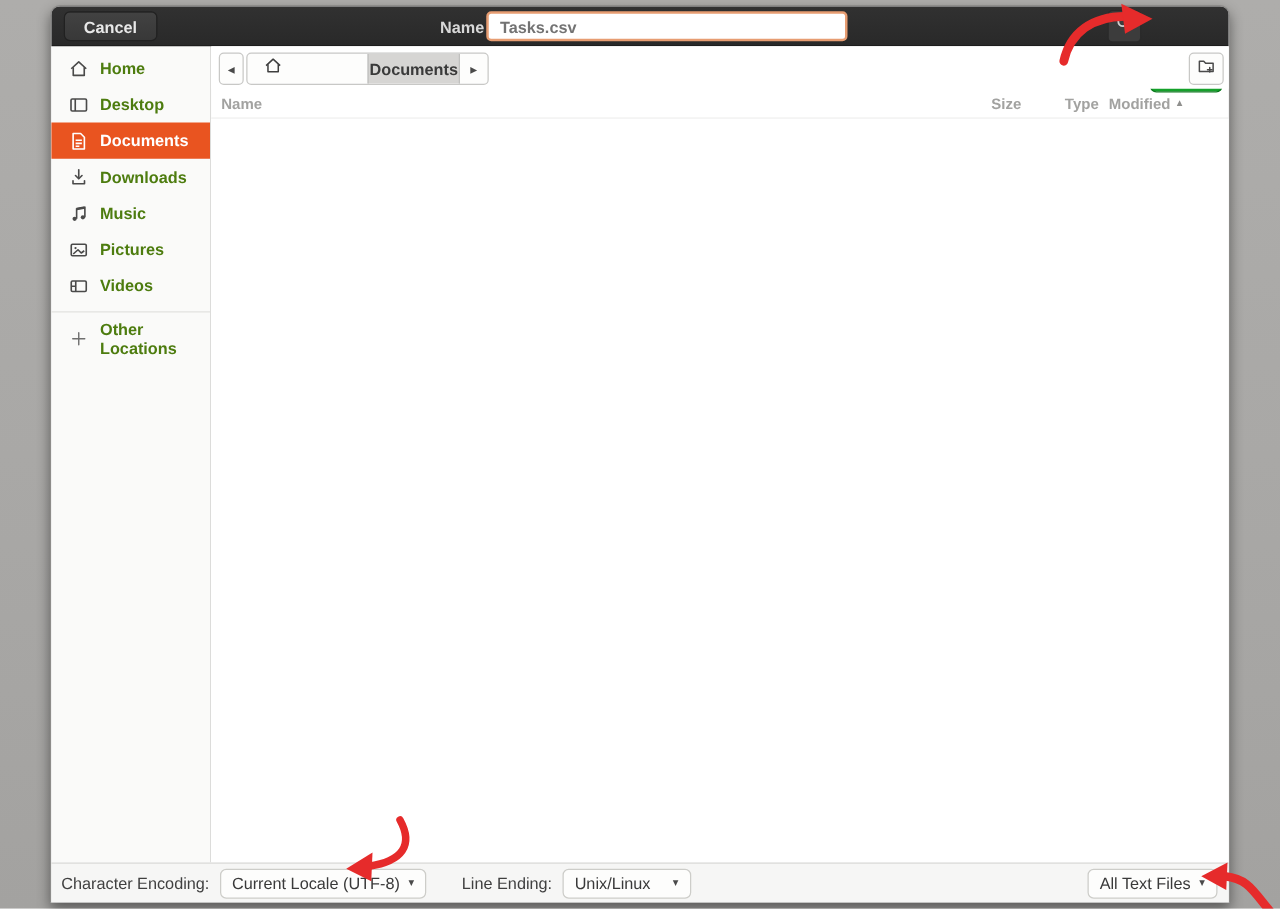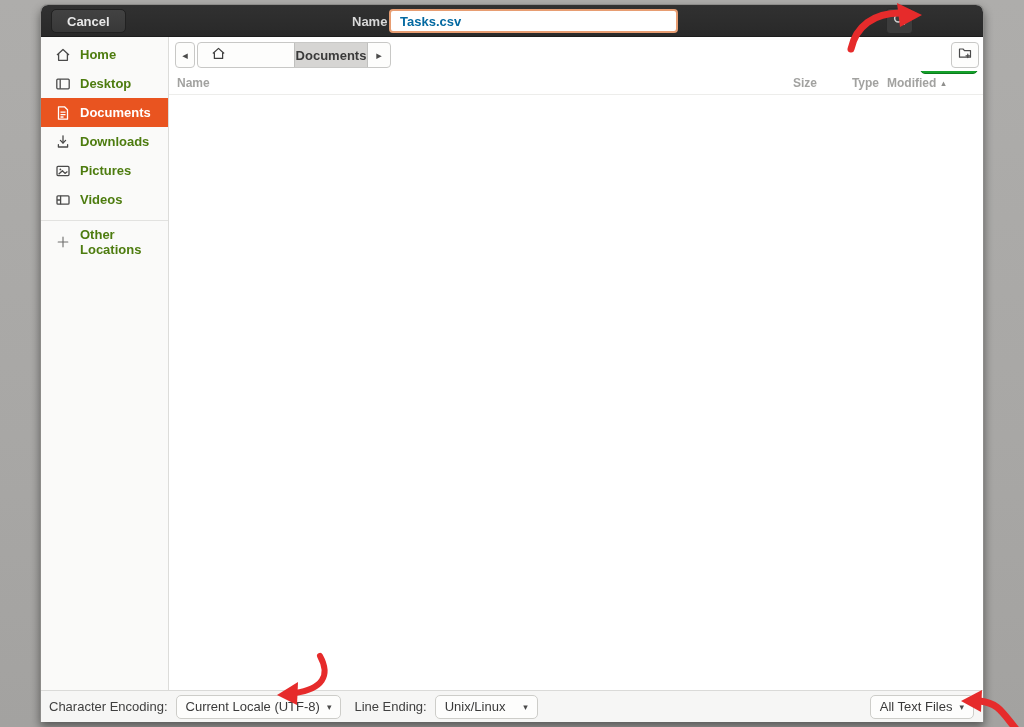--- a/index.html
+++ b/index.html
@@ -20,21 +20,21 @@
     border-bottom:1px solid #1d1d1d; }
   .btn-cancel { position:absolute; left:10px; top:4px; height:24px; padding:0 15px;
     background:linear-gradient(180deg,#424242,#383838); border:1px solid #212121;
     border-radius:5px; color:#e8e8e8; font-size:13px; font-weight:600;
     display:flex; align-items:center; }
   .name-label { position:absolute; left:311px; top:0; height:32px; display:flex;
     align-items:center; color:#d8d8d8; font-size:13px; font-weight:600; }
   .name-input { position:absolute; left:348px; top:4px; width:289px; height:24px;
     background:#ffffff; border:2px solid #e79d72; border-radius:4px;
     font-family:"Liberation Sans",sans-serif; font-size:13px; font-weight:600;
-    color:#0369a1; padding:0 9px; outline:none; }
+    color:#737373; padding:0 9px; outline:none; }
   .btn-search { position:absolute; left:845px; top:3px; width:27px; height:26px;
     background:#3c3c3c; border:1px solid #2a2a2a; border-radius:4px;
     display:flex; align-items:center; justify-content:center; }
   .btn-save { position:absolute; left:879px; top:4px; width:58px; height:25px;
     background:linear-gradient(180deg,#1bae33,#14a02a); border:1px solid #0c7a1e;
     border-radius:5px; color:#ffffff; font-size:13px; font-weight:600;
     display:flex; align-items:center; justify-content:center;margin-top:40px; }
 
   
   .body { flex:1 1 auto; display:flex; min-height:0; }
@@ -154,20 +154,31 @@
             <svg width="16" height="16" viewBox="0 0 16 16" fill="none" stroke="#4a4a4a" stroke-width="1.3" stroke-linecap="round" stroke-linejoin="round">
               <path d="M8 1.8 V8.8"></path>
                 <path d="M5.4 6.4 L8 9 L10.6 6.4"></path>
               <path d="M3.4 10.6 V13 H12.6 V10.6"></path>
             </svg>
             </span>
           <span>Downloads</span>
         </div>
         <div class="side-item">
           <span class="ic">
+            <svg width="16" height="16" viewBox="0 0 16 16" fill="#4a4a4a" stroke="#4a4a4a">
+              <circle cx="4.7" cy="12" r="1.7" stroke="none"></circle>
+                <circle cx="11.3" cy="10.8" r="1.7" stroke="none"></circle>
+              <path d="M6.3 12 V4.2 L12.9 3 V10.8" fill="none" stroke-width="1.3"></path>
+              <path d="M6.3 4.2 L12.9 3" stroke-width="2"></path>
+            </svg>
+            </span>
+          <span>Music</span>
+        </div>
+        <div class="side-item">
+          <span class="ic">
             <svg width="16" height="16" viewBox="0 0 16 16" fill="none" stroke="#4a4a4a" stroke-width="1.3" stroke-linejoin="round">
               <rect x="2" y="3.4" width="12" height="9.2" rx="1"></rect>
               <circle cx="5.4" cy="6.4" r="0.9" fill="#4a4a4a" stroke="none"></circle>
               <path d="M3.6 11.2 L7.4 7.8 L10 10.4 L12.4 8.6"></path>
             </svg>
             </span>
           <span>Pictures</span>
         </div>
         <div class="side-item">
           <span class="ic">
@@ -231,21 +242,21 @@
         <div class="filelist"></div>
       </div>
     </div>
 
     <div class="footer">
       <span class="foot-label">Character Encoding:</span>
       <div class="dd">
         <span>Current Locale (UTF-8)</span>
         <span class="caret">▾</span>
       </div>
-      <span class="foot-label" style="margin-left:5px">Line Ending:</span>
+      <span class="foot-label" style="margin-left:20px">Line Ending:</span>
       <div class="dd dd-line-ending">
         <span>Unix/Linux</span>
         <span class="caret">▾</span>
       </div>
       <div class="spacer"></div>
       <div class="dd">
         <span>All Text Files</span>
         <span class="caret">▾</span>
       </div>
     </div>

